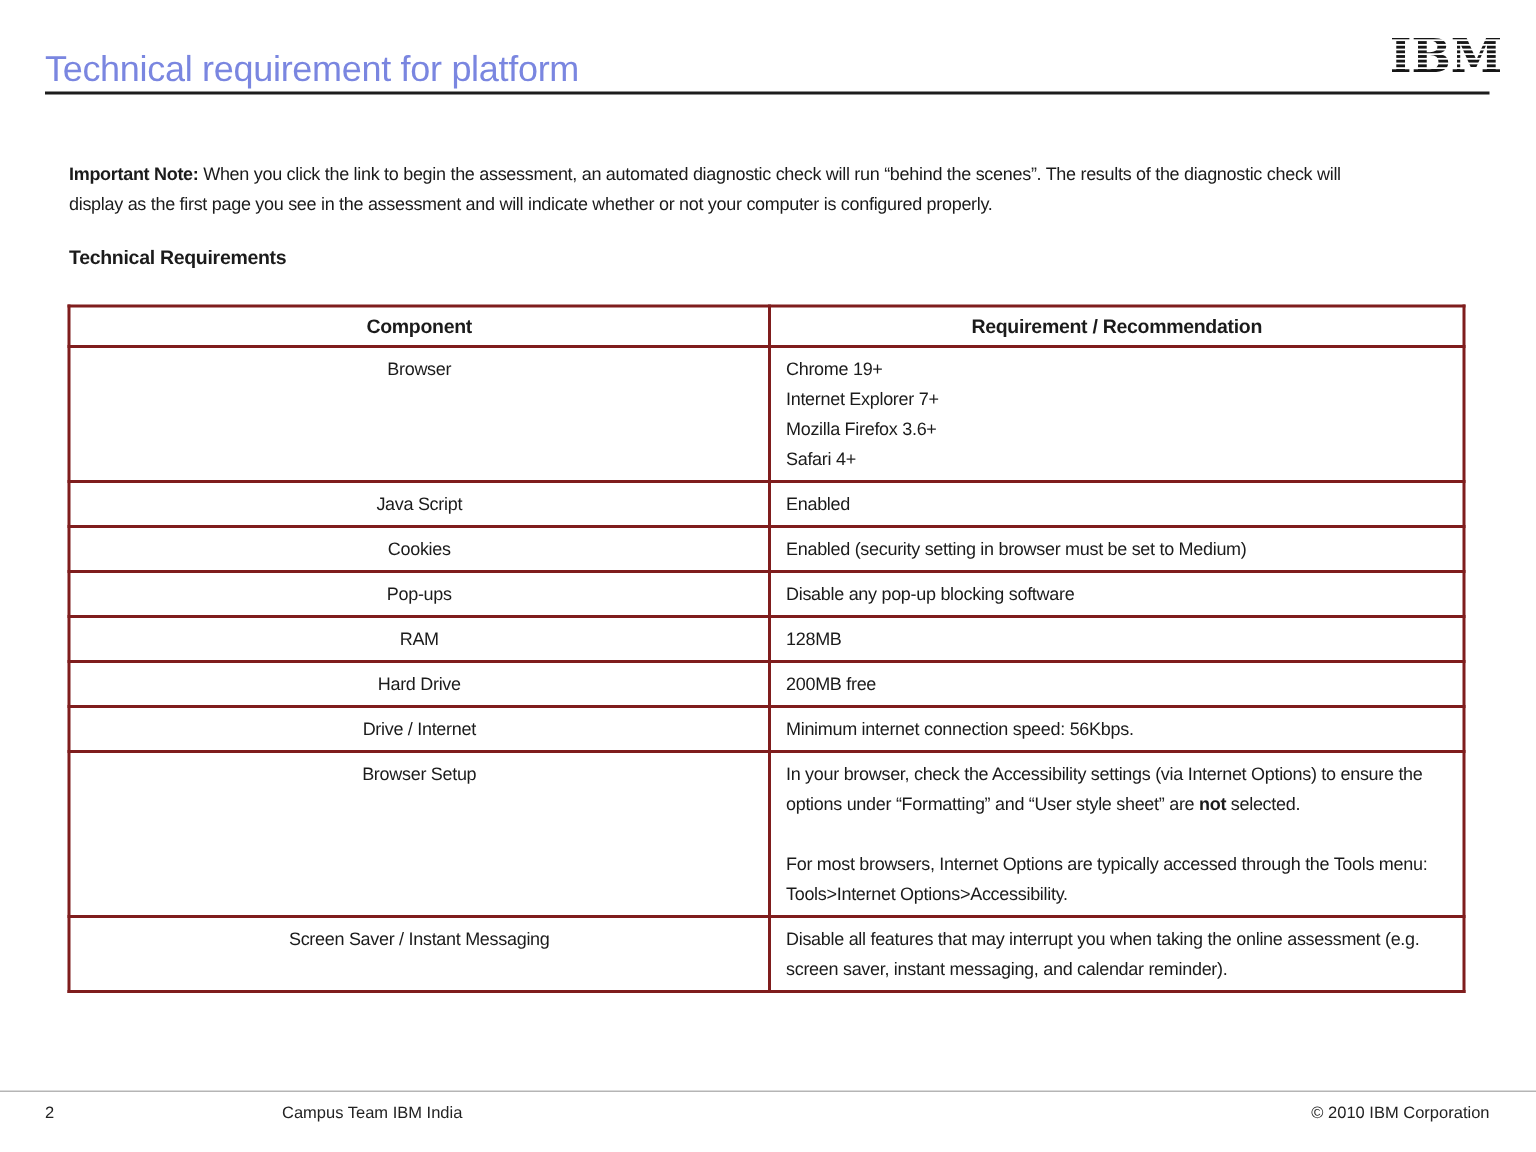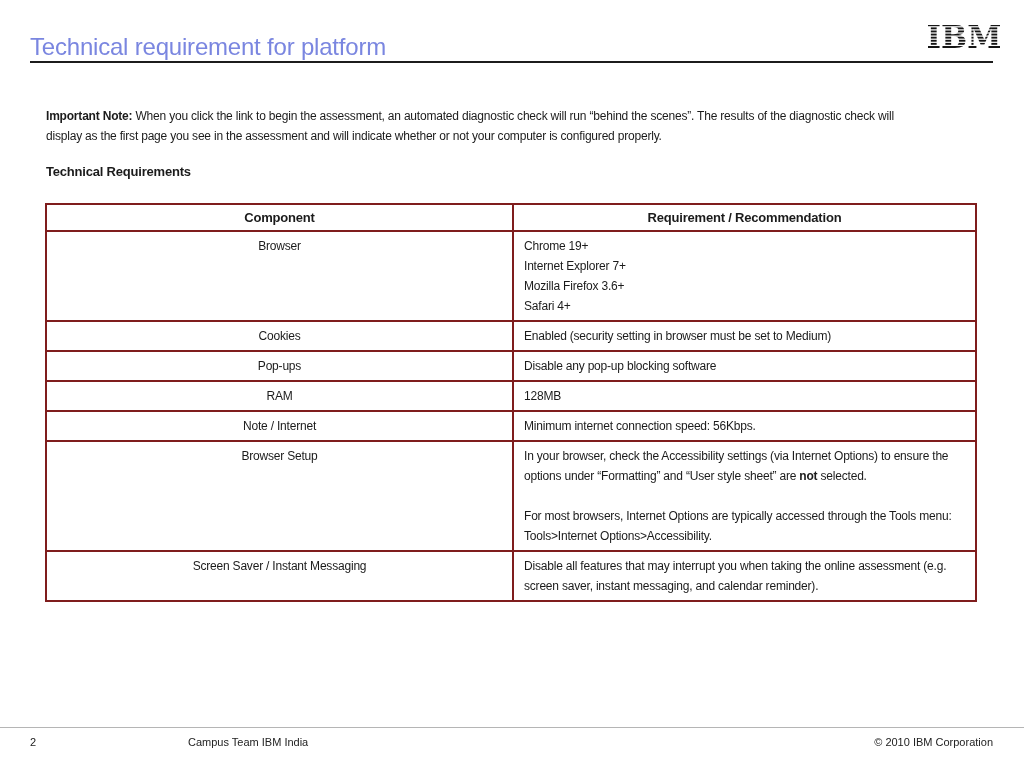--- a/index.html
+++ b/index.html
@@ -107,39 +107,51 @@
       <tr>
         <td class="comp">Browser</td>
         <td class="req">
           <div class="req-line">Chrome 19+</div>
           <div class="req-line">Internet Explorer 7+</div>
           <div class="req-line">Mozilla Firefox 3.6+</div>
           <div class="req-line">Safari 4+</div>
         </td>
       </tr>
       <tr>
+        <td class="comp">Java Script</td>
+        <td class="req">
+          <div class="req-line">Enabled</div>
+        </td>
+      </tr>
+      <tr>
         <td class="comp">Cookies</td>
         <td class="req">
           <div class="req-line">Enabled (security setting in browser must be set to Medium)</div>
         </td>
       </tr>
       <tr>
         <td class="comp">Pop-ups</td>
         <td class="req">
           <div class="req-line">Disable any pop-up blocking software</div>
         </td>
       </tr>
       <tr>
         <td class="comp">RAM</td>
         <td class="req">
           <div class="req-line">128MB</div>
         </td>
       </tr>
       <tr>
-        <td class="comp">Note / Internet</td>
+        <td class="comp">Hard Drive</td>
+        <td class="req">
+          <div class="req-line">200MB free</div>
+        </td>
+      </tr>
+      <tr>
+        <td class="comp">Drive / Internet</td>
         <td class="req">
           <div class="req-line">Minimum internet connection speed: 56Kbps.</div>
         </td>
       </tr>
       <tr>
         <td class="comp">Browser Setup</td>
         <td class="req">
           <div class="req-line">In your browser, check the Accessibility settings (via Internet Options) to ensure the</div>
           <div class="req-line">options under “Formatting” and “User style sheet” are <b>not</b> selected.</div>
           <div class="req-line">&nbsp;</div>

